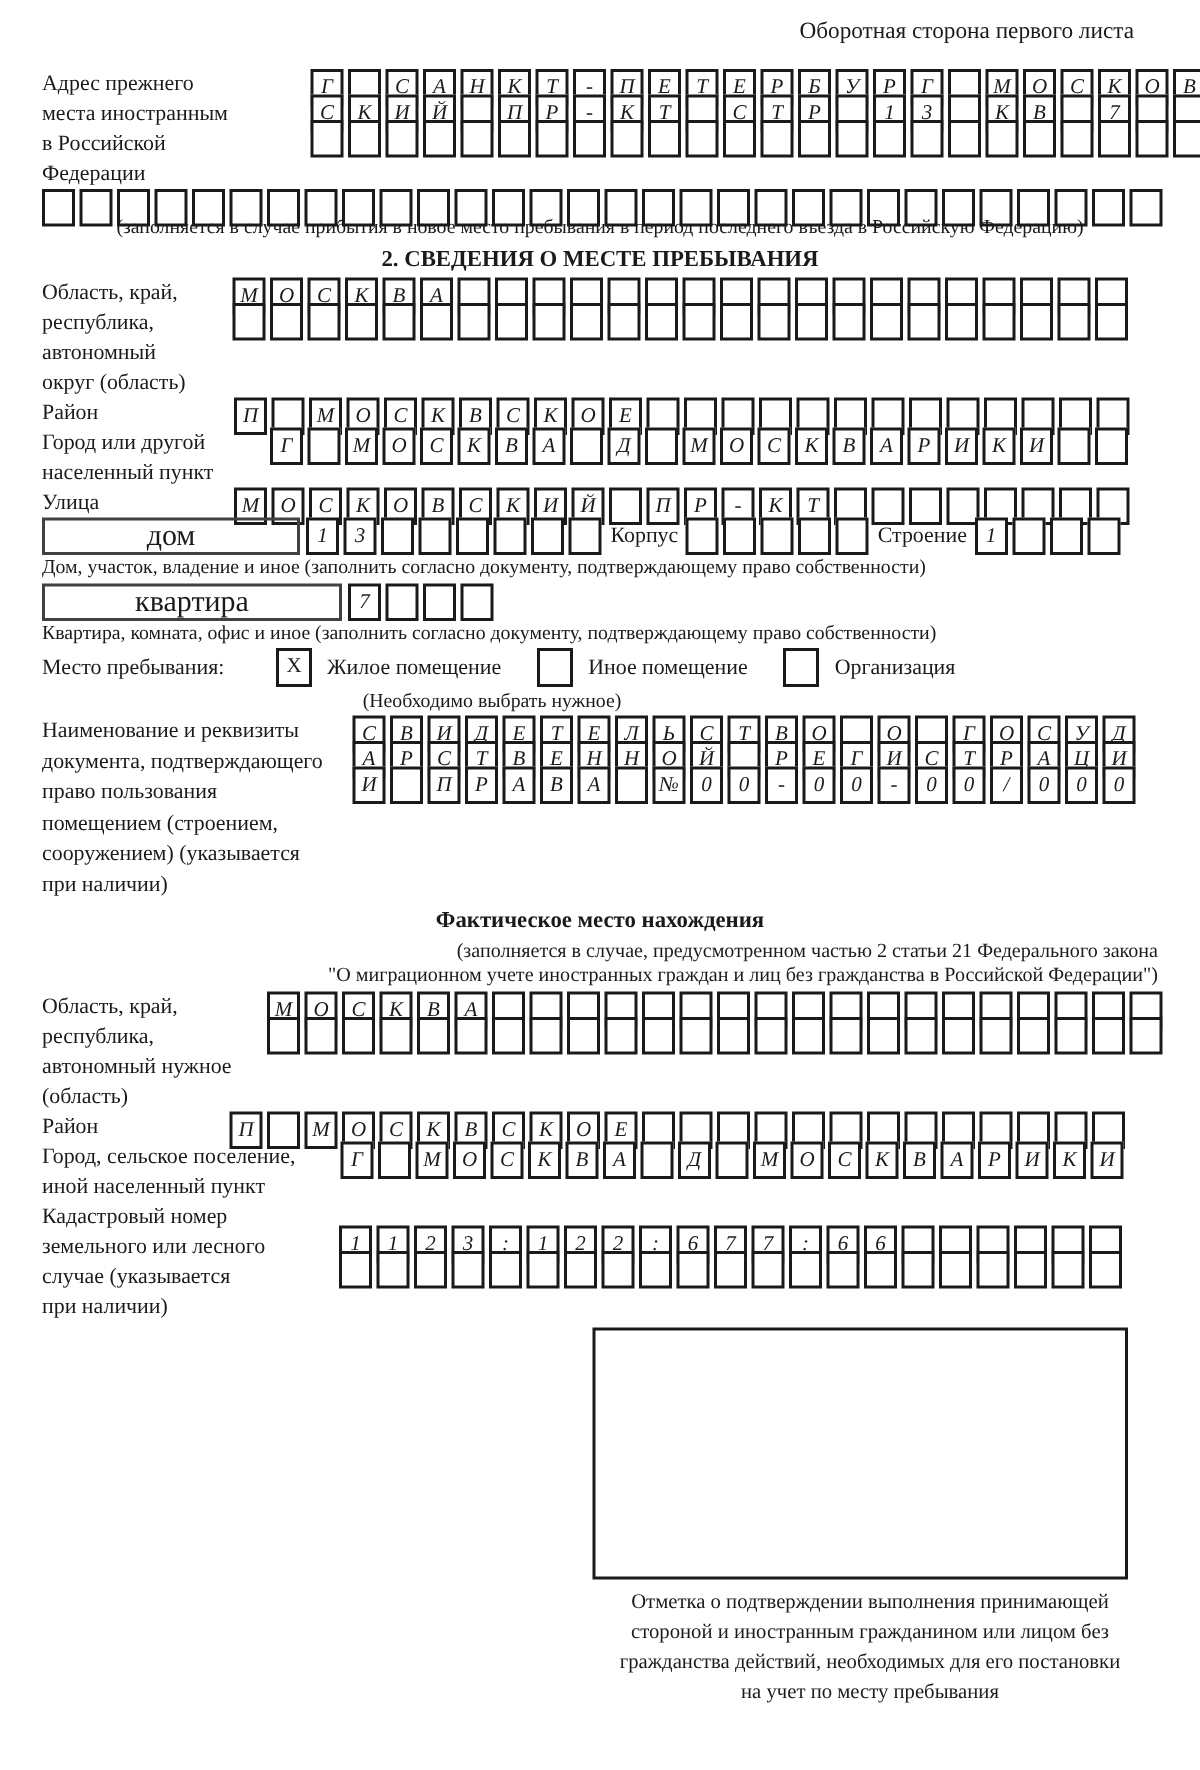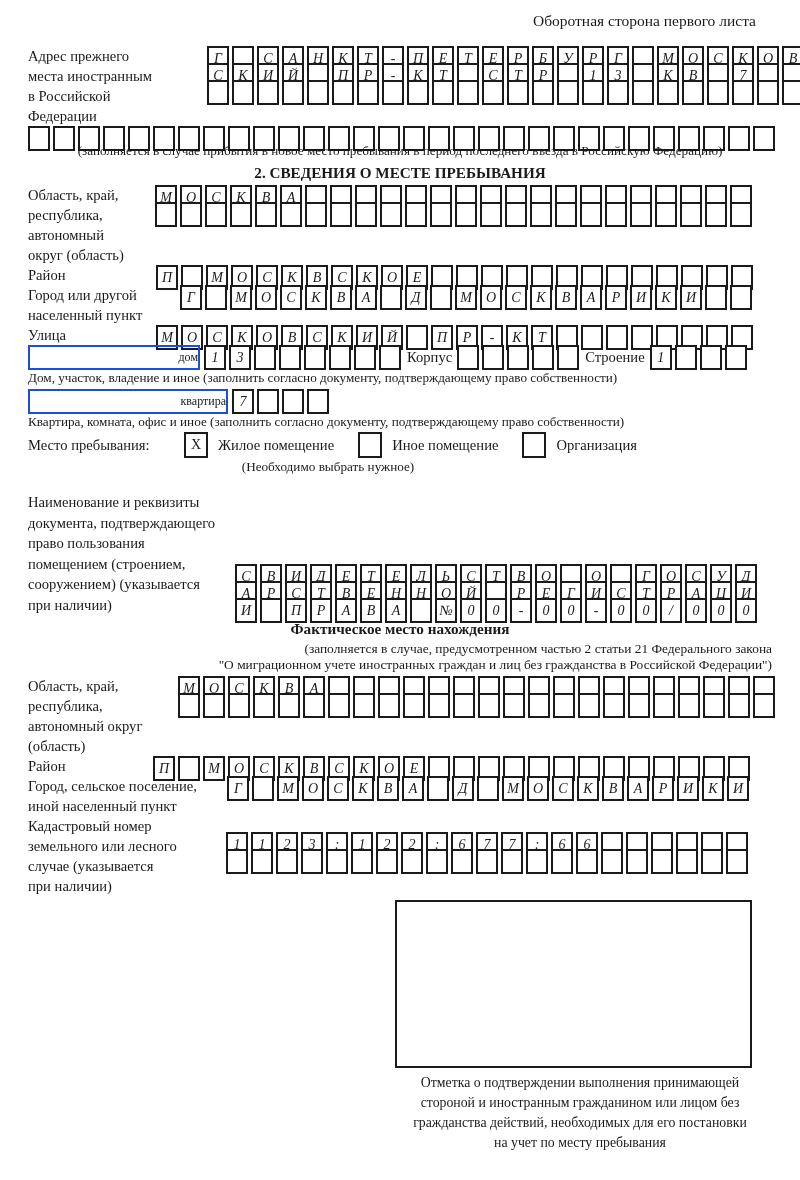--- a/index.html
+++ b/index.html
@@ -15,31 +15,31 @@
   .cellrow{white-space:nowrap;height:14px;margin-bottom:3px;font-style:italic;}
   .cell{display:inline-block;box-sizing:content-box;width:18px;height:21px;border:2px solid #1a1a1a;
         margin-right:3px;font-size:14px;line-height:21px;text-align:center;vertical-align:top;
         background:#fff;}
   .rows{flex-grow:0;}
   .caption{font-size:13.2px;line-height:16px;}
   .center{text-align:center;}
   .mt2{margin-top:2px;} .mt3{margin-top:3px;} .mt4{margin-top:4px;}
   .sec-header{font-weight:bold;font-size:15.2px;text-align:center;margin-top:5px;margin-bottom:3px;}
   .block-prev{margin-top:16px;gap:40px;}
-  .namedbox{box-sizing:content-box;border:2px solid #1d4ed8;height:21px;line-height:21px;
-            text-align:right;font-size:12px;margin-right:4px;flex-shrink:0;}
+  .namedbox{box-sizing:content-box;border:2px solid #404040;height:21px;line-height:21px;
+            text-align:center;font-size:20px;margin-right:4px;flex-shrink:0;}
   .dombox{width:168px;}
   .aptbox{width:196px;}
   .inline-lbl{font-size:14.6px;line-height:25px;margin:0 5px 0 3px;flex-shrink:0;}
   .stayrow{margin-top:2px;align-items:center;}
   .stay-lbl{font-size:14.6px;width:156px;flex-shrink:0;}
   .cb{width:20px;height:22px;line-height:22px;margin-right:10px;flex-shrink:0;}
   .opt-lbl{font-size:14.6px;margin-right:24px;flex-shrink:0;}
   .choose{width:600px;text-align:center;margin-top:1px;}
-  .docblock{margin-top:17px;align-items:flex-end;}
+  .docblock{margin-top:2px;}
   .doclbl{line-height:20.5px;}
   .fact-note{text-align:right;font-size:13.4px;line-height:16px;}
   .cad-rows{margin-top:16px;}
   .stampbox{box-sizing:border-box;margin-left:367px;margin-top:4px;width:357px;height:168px;
             border:2px solid #1a1a1a;background:#fff;}
   .confirm-note{margin-left:322px;width:460px;text-align:center;font-size:13.8px;line-height:20px;
                 margin-top:5px;}
 </style>
 </head>
 <body>
@@ -141,21 +141,21 @@
   </div>
 
   <div class="sec-header mt4">Фактическое место нахождения</div>
   <div class="fact-note">(заполняется в случае, предусмотренном частью 2 статьи 21 Федерального закона</div>
   <div class="fact-note">"О миграционном учете иностранных граждан и лиц без гражданства в Российской Федерации")</div>
 
   <div class="frow mt3">
     <div class="lbl w150">
         <div>Область, край,</div>
         <div>республика,</div>
-        <div>автономный округ</div>
+        <div>автономный нужное</div>
         <div>(область)</div>
       </div>
     <div class="rows">
       <div class="cellrow"><span class="cell">М</span><span class="cell">О</span><span class="cell">С</span><span class="cell">К</span><span class="cell">В</span><span class="cell">А</span><span class="cell"></span><span class="cell"></span><span class="cell"></span><span class="cell"></span><span class="cell"></span><span class="cell"></span><span class="cell"></span><span class="cell"></span><span class="cell"></span><span class="cell"></span><span class="cell"></span><span class="cell"></span><span class="cell"></span><span class="cell"></span><span class="cell"></span><span class="cell"></span><span class="cell"></span><span class="cell"></span></div>
       <div class="cellrow"><span class="cell"></span><span class="cell"></span><span class="cell"></span><span class="cell"></span><span class="cell"></span><span class="cell"></span><span class="cell"></span><span class="cell"></span><span class="cell"></span><span class="cell"></span><span class="cell"></span><span class="cell"></span><span class="cell"></span><span class="cell"></span><span class="cell"></span><span class="cell"></span><span class="cell"></span><span class="cell"></span><span class="cell"></span><span class="cell"></span><span class="cell"></span><span class="cell"></span><span class="cell"></span><span class="cell"></span></div>
     </div>
   </div>
 
   <div class="frow">
     <div class="lbl w125">Район</div>

